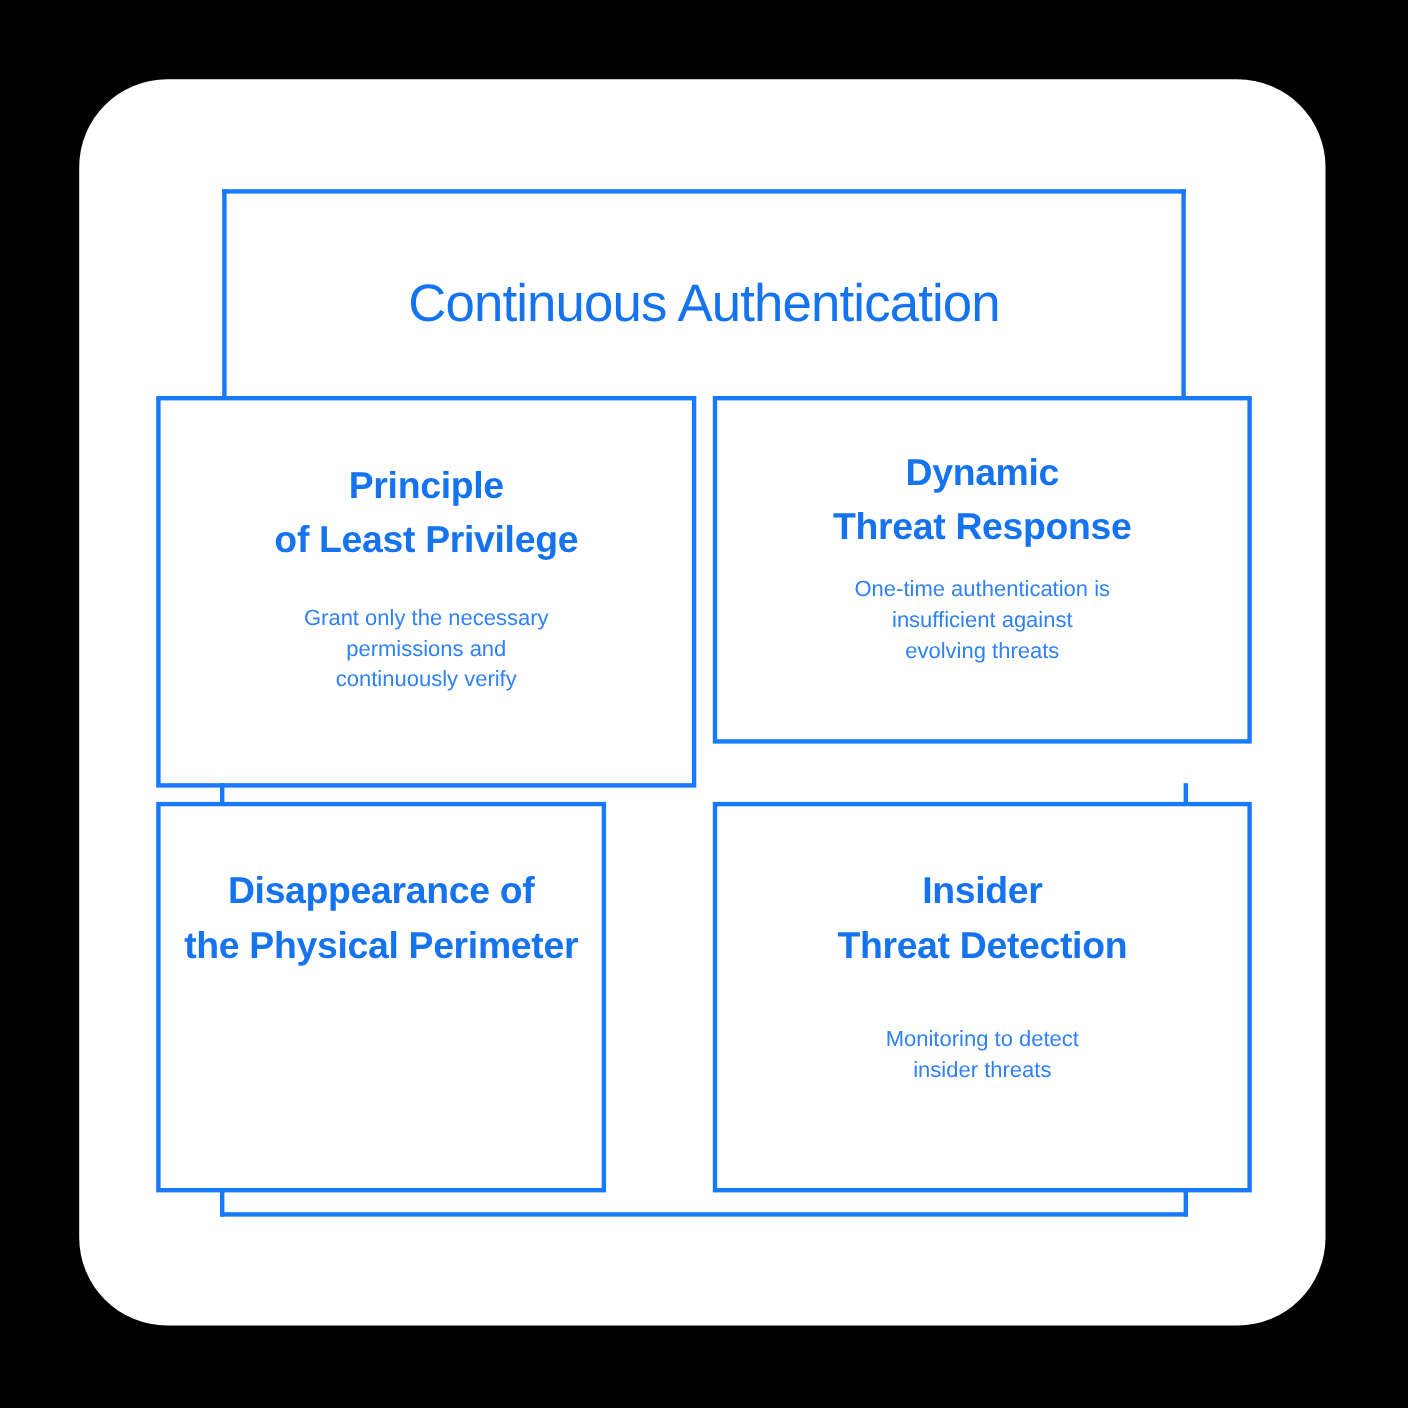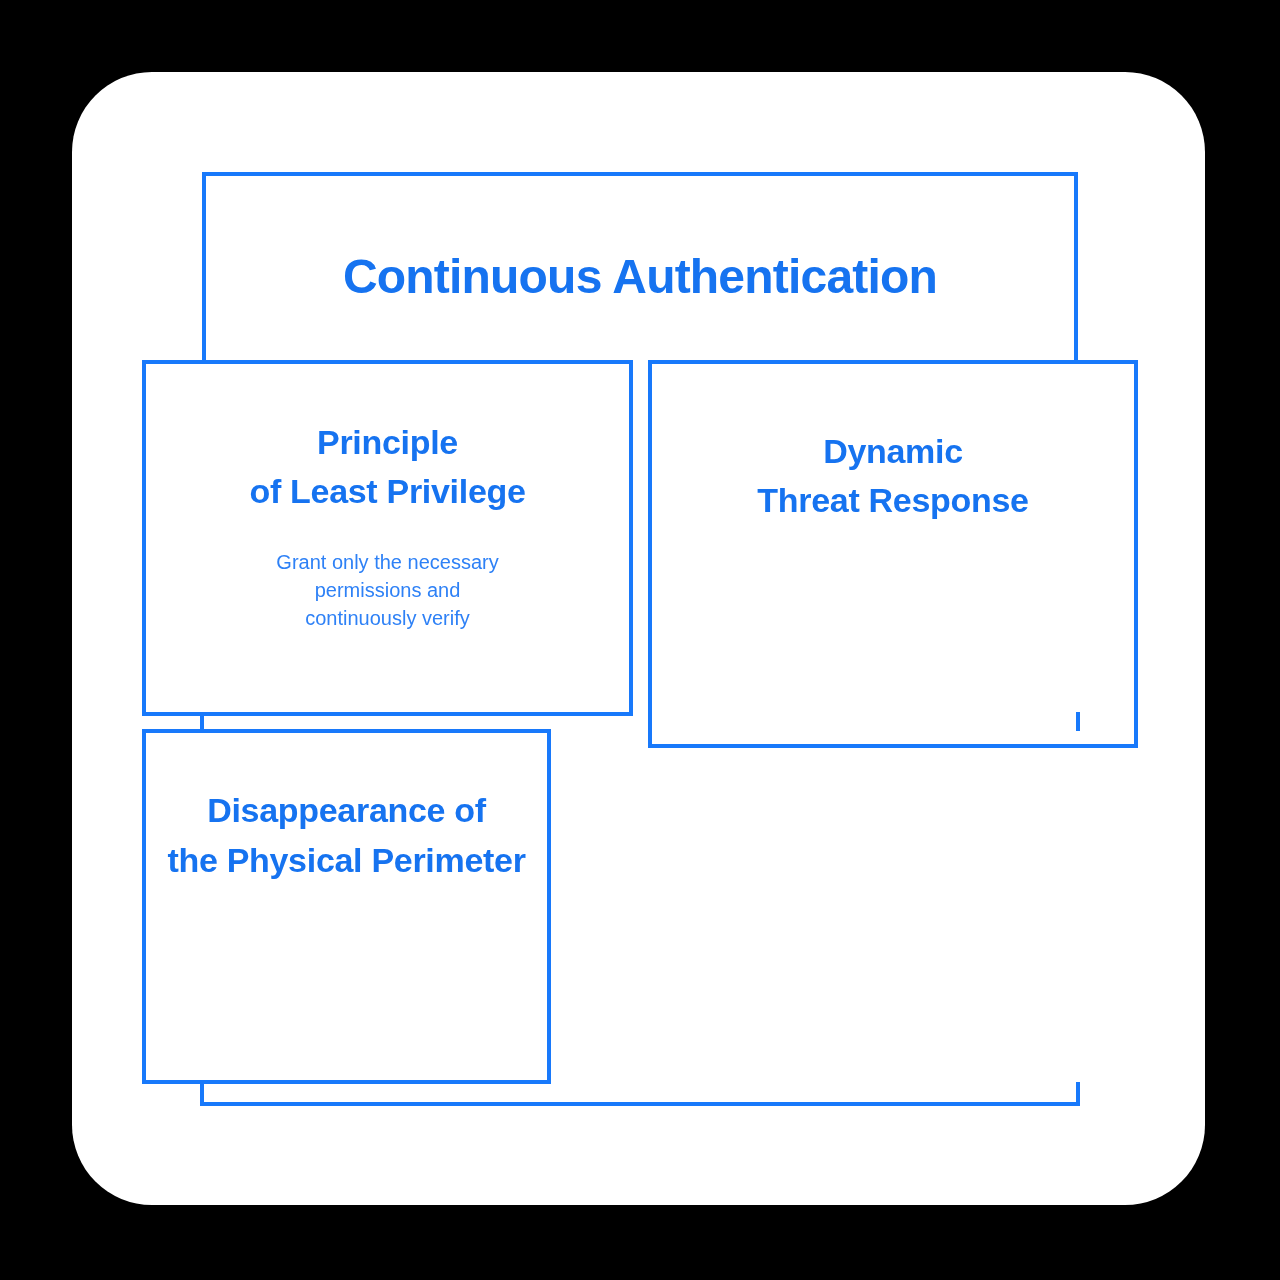--- a/index.html
+++ b/index.html
@@ -45,32 +45,32 @@
     border-left: 4px solid var(--line);
     border-right: 4px solid var(--line);
     display: flex;
     align-items: center;
     justify-content: center;
     padding-top: 16px;
   }
   .title-label {
     color: var(--heading_text);
     font-size: 48px;
-    font-weight: bold;
+    font-weight: normal;
     letter-spacing: -0.8px;
     white-space: pre-line;
     text-align: center;
   }
   .node {
     position: absolute;
     border: 4px solid var(--line);
     background: transparent;
   }
   .node-tl { left: 142px; top: 360px; width: 491px; height: 356px; }
-  .node-tr { left: 648px; top: 360px; width: 490px; height: 388px; padding-left: 44px; }
+  .node-tr { left: 648px; top: 360px; width: 490px; height: 316px; padding-left: 44px; }
   .node-bl { left: 142px; top: 729px; width: 409px; height: 355px; }
   .node-br { left: 648px; top: 729px; width: 490px; height: 355px; }
   .node-heading {
     position: absolute;
     left: 0; right: 0;
     top: 29.5%;
     transform: translateY(-50%);
     text-align: center;
     color: var(--heading_text);
     font-size: 34px;
@@ -110,20 +110,29 @@
     <div class="node-heading">Principle
 of Least Privilege</div>
     <div class="node-body">Grant only the necessary
 permissions and
 continuously verify</div>
   </div>
 
   <div class="node node-tr">
     <div class="node-heading">Dynamic
 Threat Response</div>
+    <div class="node-body">One-time authentication is
+insufficient against
+evolving threats</div>
   </div>
 
   <div class="node node-bl">
     <div class="node-heading">Disappearance of
 the Physical Perimeter</div>
   </div>
 
+  <div class="node node-br">
+    <div class="node-heading">Insider
+Threat Detection</div>
+    <div class="node-body">Monitoring to detect
+insider threats</div>
+  </div>
 </div>
 
 </body></html>

